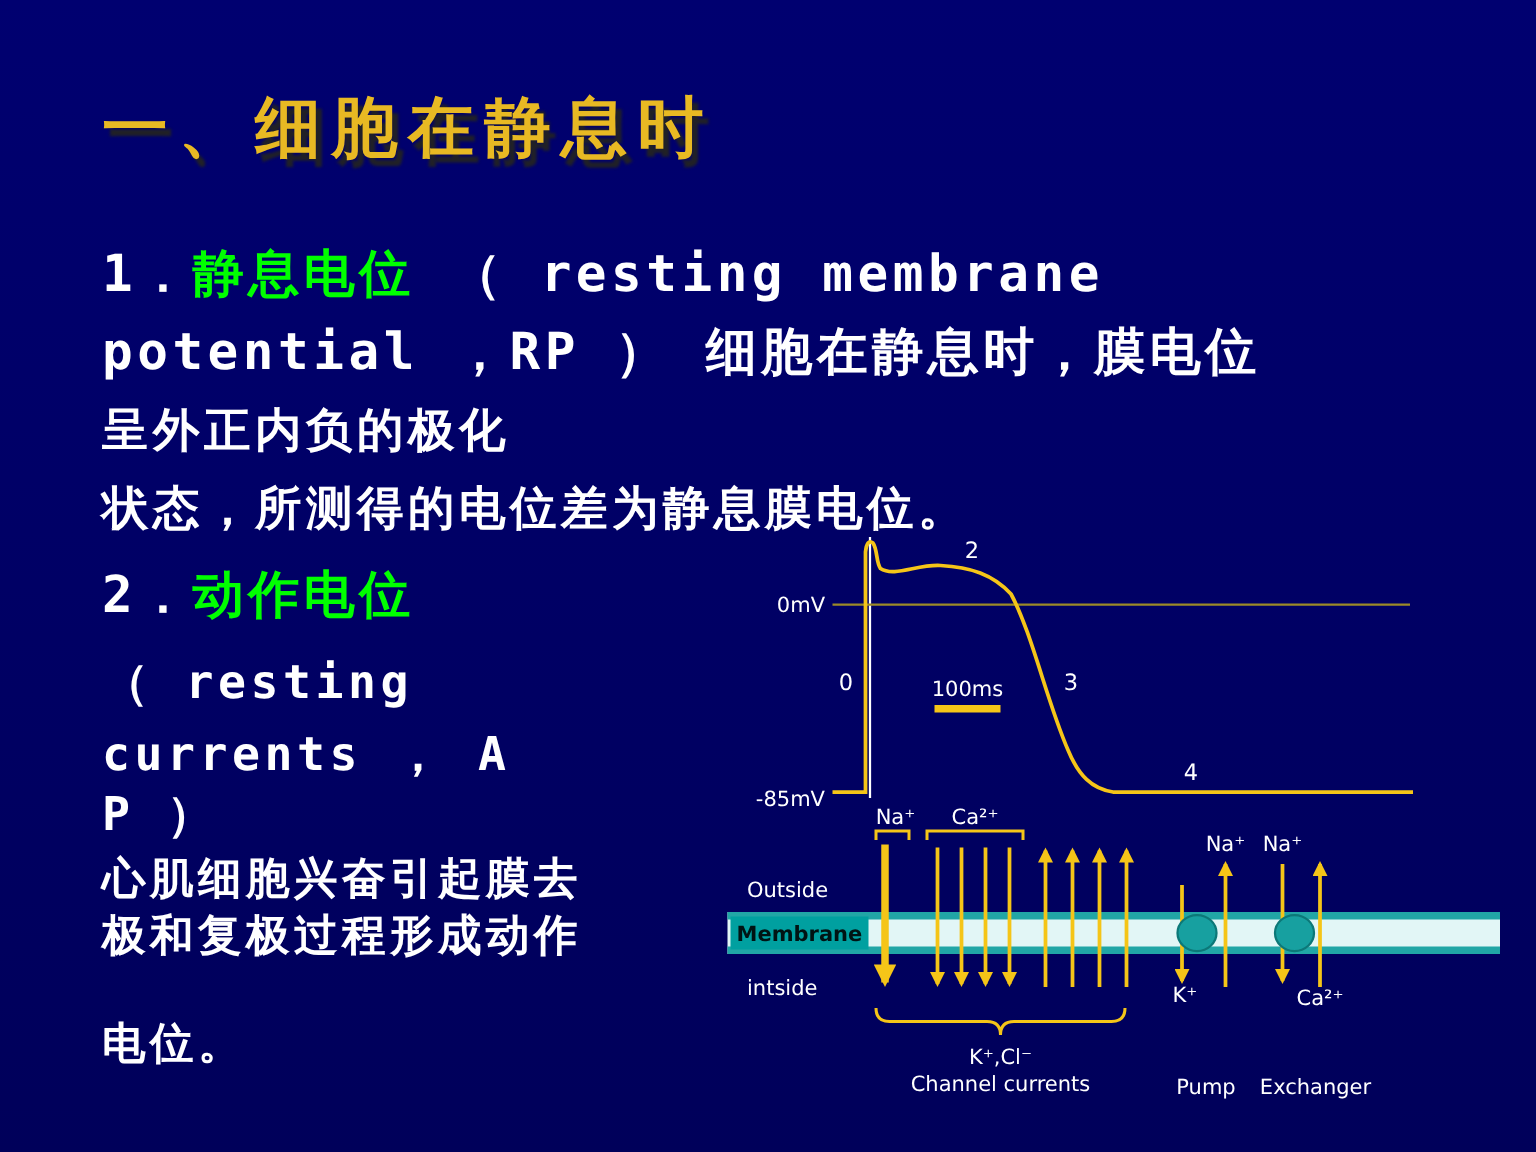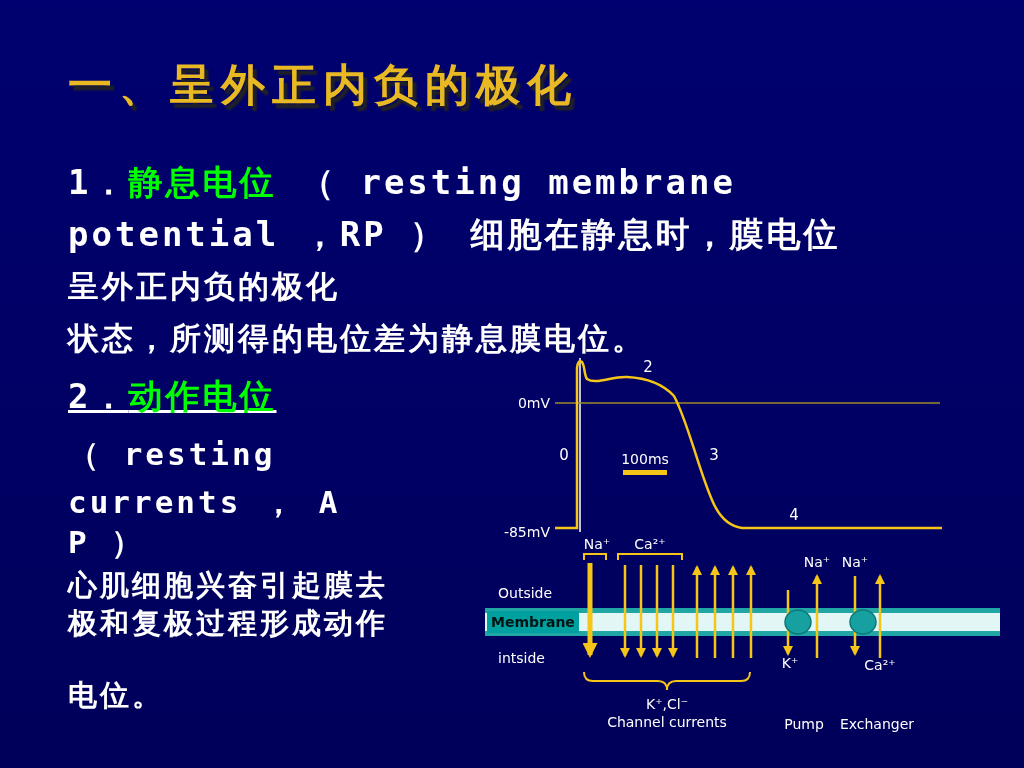--- a/index.html
+++ b/index.html
@@ -29,28 +29,28 @@
     font-size:14px;font-weight:normal;
   }
   svg text.phase{font-size:15px;}
   svg text.mlabel{fill:#001414;font-weight:bold;}
 </style>
 </head>
 <body>
 
 <div class="slide">
 
-  <h1 class="title">一、呈外正内负的极化</h1>
+  <h1 class="title">一、细胞在静息时</h1>
 
   <div class="line fs34" style="top:160px;"><span class="w">1．</span><span class="g">静息电位</span><span class="w"> （ resting membrane</span></div>
   <div class="line fs34" style="top:212px;">potential ，RP ） 细胞在静息时，膜电位</div>
   <div class="line fs31" style="top:266px;">呈外正内负的极化</div>
   <div class="line fs31" style="top:318px;">状态，所测得的电位差为静息膜电位。</div>
 
-  <div class="line fs34" style="top:374px;text-decoration:underline;"><span class="w">2．</span><span class="g">动作电位</span></div>
+  <div class="line fs34" style="top:374px;"><span class="w">2．</span><span class="g">动作电位</span></div>
   <div class="line fs31" style="top:434px;">（ resting</div>
   <div class="line fs31" style="top:482px;">currents ， A</div>
   <div class="line fs31" style="top:522px;">P ）</div>
   <div class="line fs29" style="top:566px;">心肌细胞兴奋引起膜去</div>
   <div class="line fs29" style="top:604px;">极和复极过程形成动作</div>
   <div class="line fs29" style="top:676px;">电位。</div>
 
   <svg class="diagram" viewBox="0 0 564 418">
     <defs>
       <marker id="ah" viewBox="0 0 10 10" refX="8" refY="5" markerWidth="11" markerHeight="10" markerUnits="userSpaceOnUse" orient="auto">

